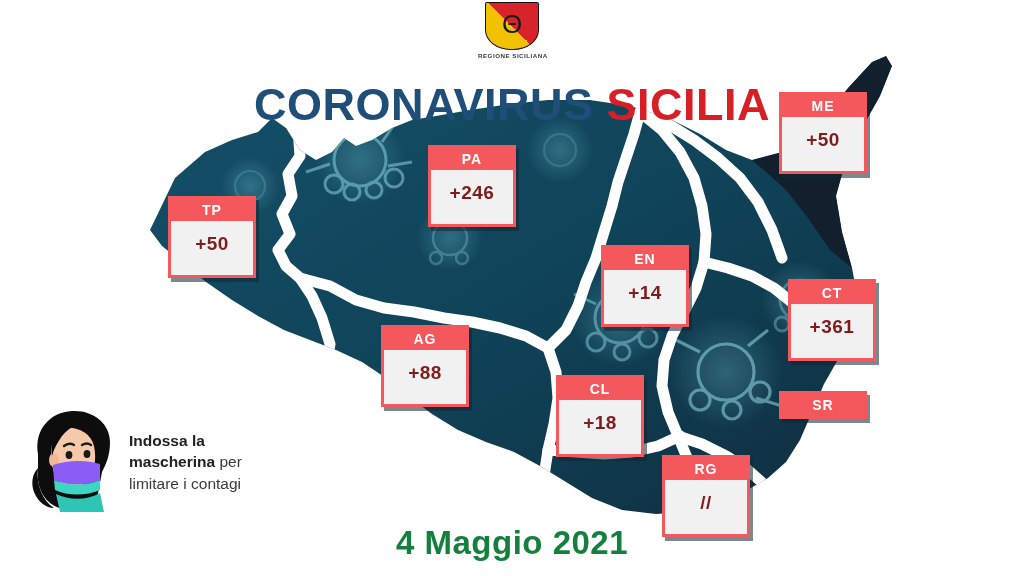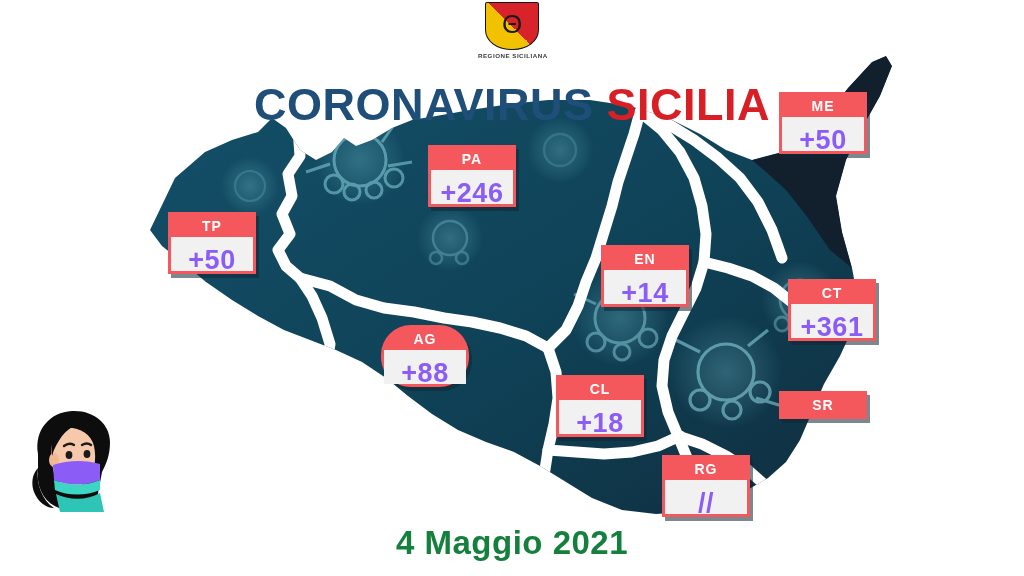--- a/index.html
+++ b/index.html
@@ -94,35 +94,35 @@
     height: 22px;
     line-height: 22px;
     text-align: center;
     color: #ffffff;
     font-size: 14px;
     font-weight: bold;
     letter-spacing: 1px;
   }
   .prov .val {
     background: #f1f1f1;
-    height: 34px;
+    height: 54px;
     line-height: 46px;
     text-align: center;
-    color: #8b5cf6;
-    font-size: 27px;
+    color: #7f1d1d;
+    font-size: 19px;
     font-weight: bold;
     letter-spacing: 0.5px;
   }
 
-  #prov-tp { left: 168px; top: 212px; }
+  #prov-tp { left: 168px; top: 196px; }
   #prov-pa { left: 428px; top: 145px; }
   #prov-me { left: 779px; top: 92px; }
   #prov-en { left: 601px; top: 245px; }
   #prov-ct { left: 788px; top: 247px; margin-top: 32px; }
-  #prov-ag { left: 381px; top: 325px; border-radius: 30px; }
+  #prov-ag { left: 381px; top: 325px; }
   #prov-cl { left: 556px; top: 375px; }
   #prov-sr { left: 779px; top: 383px; margin-top: 8px; }
   #prov-rg { left: 662px; top: 455px; }
 
   
   #mask-advisory {
     position: absolute;
     left: 26px;
     top: 408px;
     width: 260px;
@@ -381,15 +381,20 @@
 
       <path d="M28,72 C42,78 60,78 74,72 L74,82 C60,88 42,88 29,82 Z" fill="#3dd6c4"></path>
 
       <path d="M30,86 C44,93 62,92 74,85 L78,104 L34,104 Z" fill="#2ec4b6"></path>
 
       <path d="M26,20 C34,10 52,6 66,12 C56,14 44,18 36,28 C32,34 28,40 26,48 Z" fill="#0d0d0d"></path>
 
       <path d="M12,60 C10,76 16,92 28,100 C20,100 12,94 8,84 C5,76 6,66 12,60 Z" fill="#0d0d0d"></path>
     </svg>
   </div>
+  <div class="text">
+    <b>Indossa la</b><br>
+    <b>mascherina</b><span class="light"> per</span><br>
+    <span class="light">limitare i contagi</span>
+  </div>
 </div>
 
 <div id="date">4 Maggio 2021</div>
 
 </body></html>

